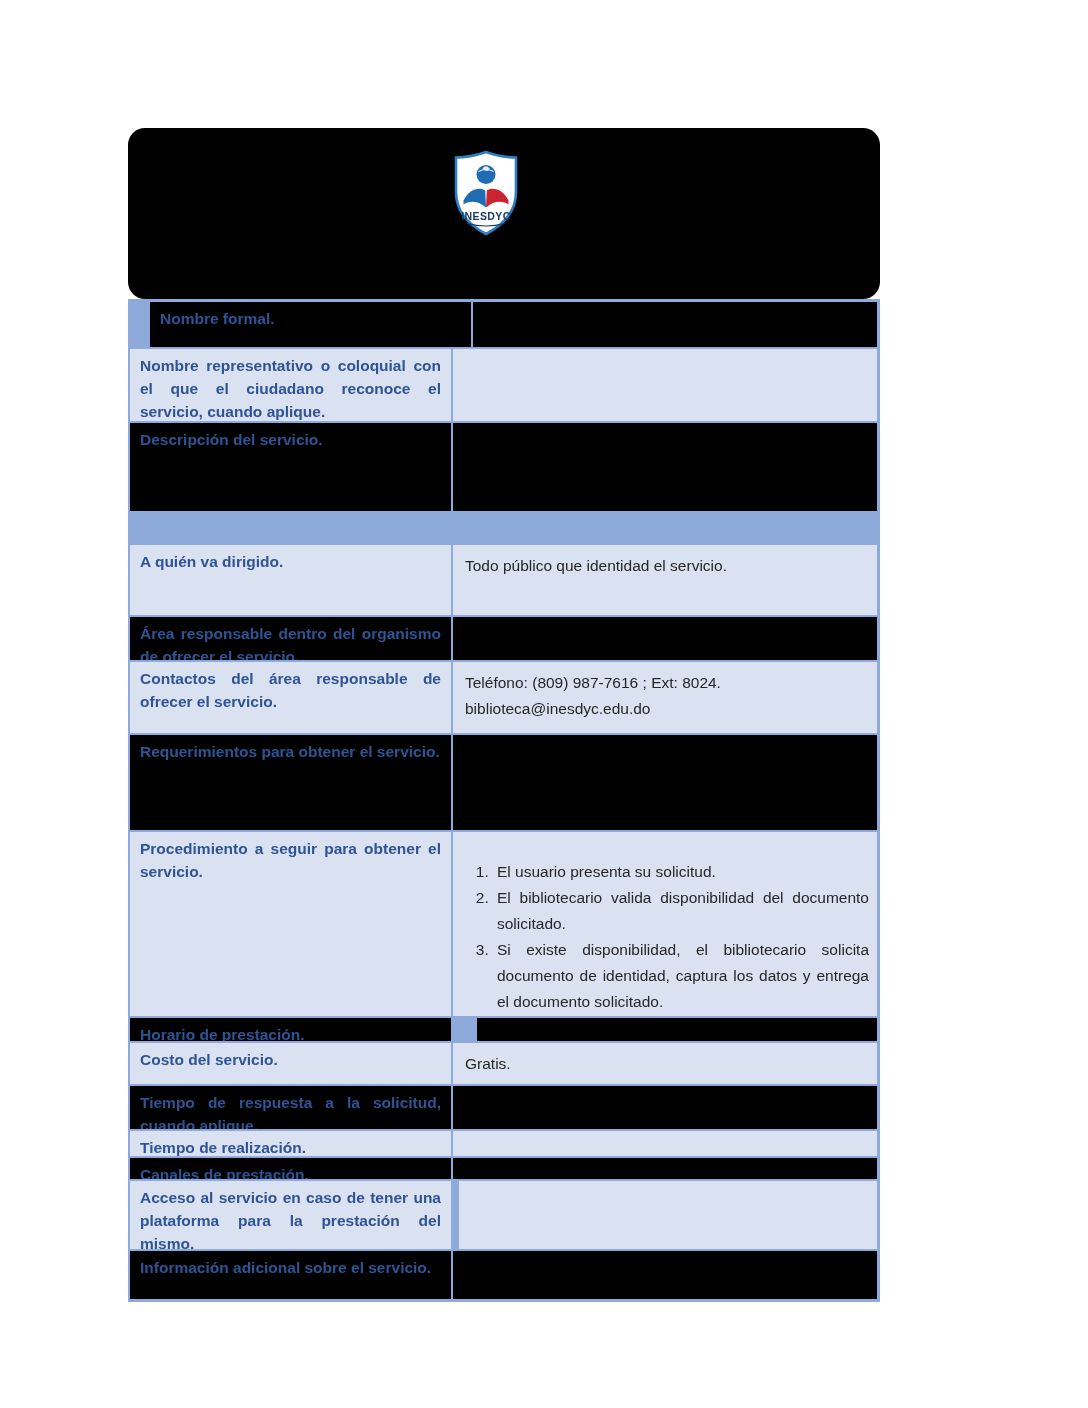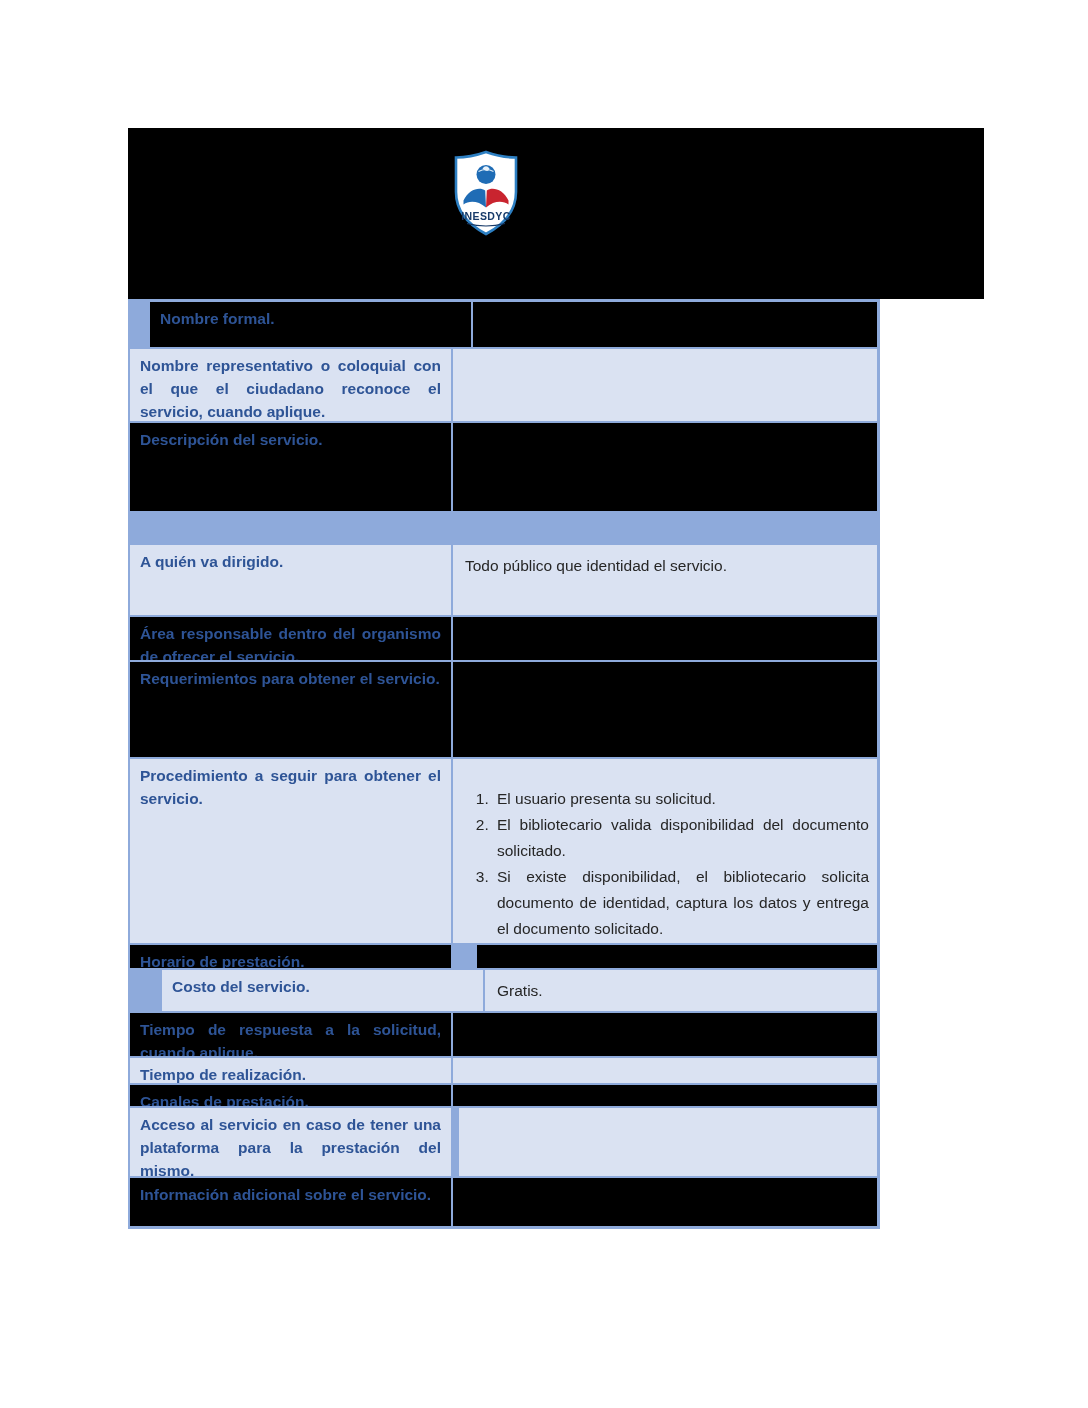--- a/index.html
+++ b/index.html
@@ -6,21 +6,21 @@
   body{
     width:1088px;height:1408px;position:relative;background:#ffffff;
     font-family:"Liberation Sans", sans-serif;
     -webkit-font-smoothing:antialiased;
   }
   .doc{
     position:absolute;left:128px;top:128px;width:752px;
   }
   
   .header{
-    position:relative;width:856px;height:171px;background:var(--redacted,#000);
+    position:relative;width:752px;height:171px;background:var(--redacted,#000);border-radius:17px;
   }
   .logo{
     position:absolute;left:324px;top:22px;width:68px;height:86px;
   }
   .logo svg{display:block;width:100%;height:100%;}
   
   .tbl{
     width:752px;box-sizing:border-box;
     background:var(--grid,#8eaadb);
     padding:3px 3px 3px 2px;
@@ -102,20 +102,29 @@
         <div class="cell value light">
           <p class="body-text">Todo público que identidad el servicio.</p>
         </div>
       </div>
       <div class="t-row" style="height: 43px;">
         <div class="cell label dark">
           <p class="label-text">Área responsable dentro del organismo de ofrecer el servicio.</p>
         </div>
         <div class="cell value dark"></div>
       </div>
+      <div class="t-row" style="height: 71px;">
+        <div class="cell label light">
+          <p class="label-text">Contactos del área responsable de ofrecer el servicio.</p>
+        </div>
+        <div class="cell value light">
+          <p class="body-text">Teléfono:  (809) 987-7616 ; Ext: 8024.</p>
+          <p class="body-text">biblioteca@inesdyc.edu.do</p>
+        </div>
+      </div>
       <div class="t-row" style="height: 95px;">
         <div class="cell label dark">
           <p class="label-text">Requerimientos para obtener el servicio.</p>
         </div>
         <div class="cell value dark"></div>
       </div>
       <div class="t-row" style="height: 184px;">
         <div class="cell label light">
           <p class="label-text">Procedimiento a seguir para obtener el servicio.</p>
         </div>
@@ -126,21 +135,21 @@
             <li>Si existe disponibilidad, el bibliotecario solicita documento de identidad, captura los datos y entrega el documento solicitado.</li>
           </ol>
         </div>
       </div>
       <div class="t-row" style="height: 23px; gap: 26px;">
         <div class="cell label dark">
           <p class="label-text">Horario de prestación.</p>
         </div>
         <div class="cell value dark"></div>
       </div>
-      <div class="t-row" style="height: 41px; margin-left: 32px;">
+      <div class="t-row" style="height: 41px;">
         <div class="cell label light">
           <p class="label-text">Costo del servicio.</p>
         </div>
         <div class="cell value light">
           <p class="body-text">Gratis.</p>
         </div>
       </div>
       <div class="t-row" style="height: 43px;">
         <div class="cell label dark">
           <p class="label-text">Tiempo de respuesta a la solicitud, cuando aplique.</p>

